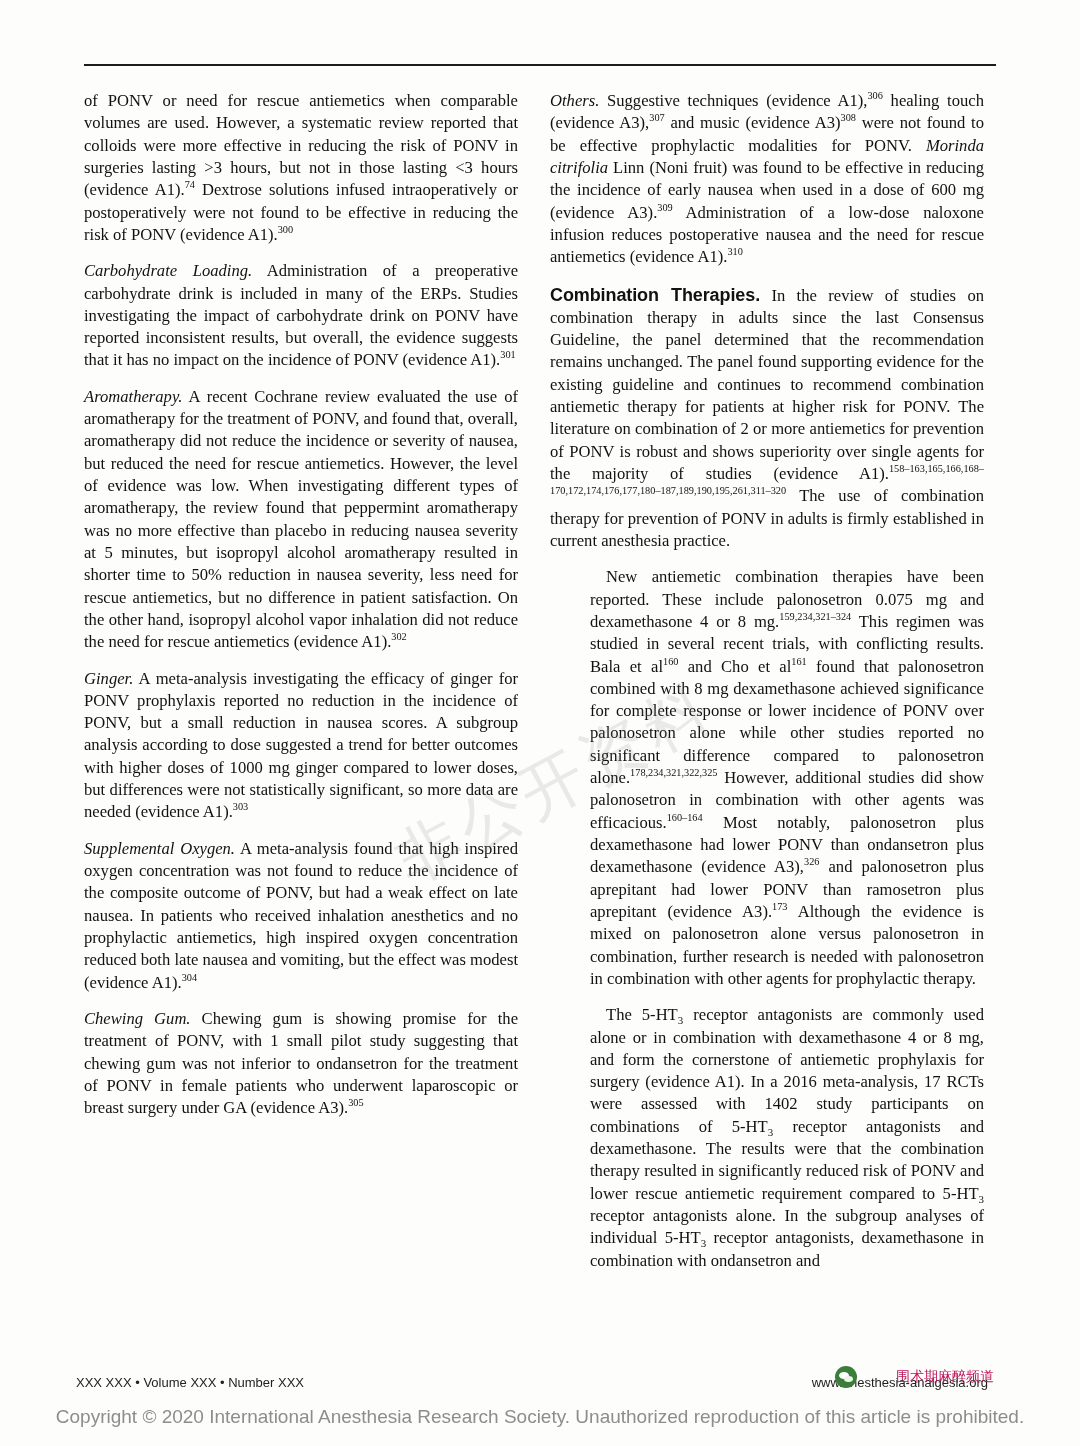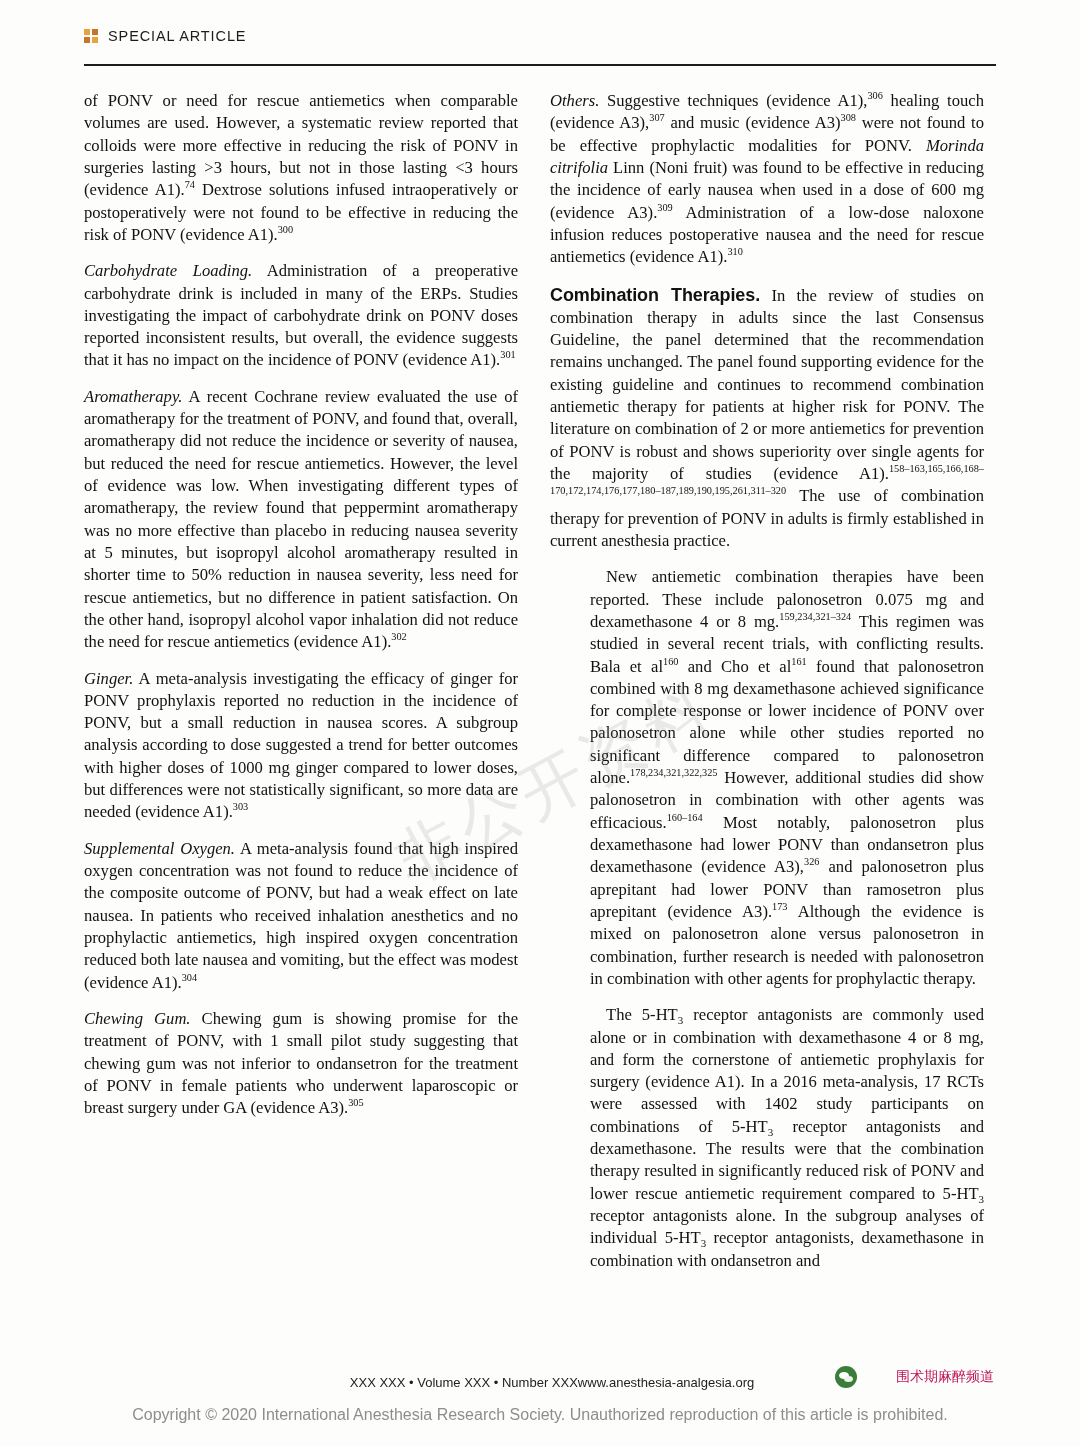--- a/index.html
+++ b/index.html
@@ -109,38 +109,38 @@
   }
   sub {
     font-size: 0.66em;
     vertical-align: sub;
     line-height: 0;
   }
 
   
   .footer {
     position: absolute;
-    left: 96px;
+    left: 76px;
     top: 1375px;
     width: 912px;
     display: flex;
-    justify-content: center;
+    justify-content: space-between;
     font-family: "Liberation Sans", sans-serif;
     font-size: 13px;
     color: #222;
   }
   .footer-right { text-align: right; }
   .copyright {
     position: absolute;
     left: 0;
     top: 1406px;
     width: 1080px;
     text-align: center;
     font-family: "Liberation Sans", sans-serif;
-    font-size: 16px;
+    font-size: 19px;
     color: #8d8d8d;
   }
 
   
   .watermark {
     position: absolute;
     left: 380px;
     top: 740px;
     font-family: "Liberation Sans", sans-serif;
     font-size: 64px;
@@ -188,40 +188,29 @@
     font-size: 14px;
     color: #be185d;
     margin-left: 33px;
   }
 </style>
 </head>
 <body>
 
 <div class="page">
 
-  <div class="header">
-    <div class="header-inner">
-      <span class="header-mark">
-        <i></i>
-          <i></i>
-          <i></i>
-          <i></i>
-      </span>
-      <span class="header-title">SPECIAL ARTICLE</span>
-    </div>
-  </div>
   <div class="header-rule"></div>
 
   <div class="cols">
 
     <div class="col">
 
       <p><span>of PONV or need for rescue antiemetics when comparable volumes are used. However, a systematic review reported that colloids were more effective in reducing the risk of PONV in surgeries lasting &gt;3 hours, but not in those lasting &lt;3 hours (evidence A1).</span><sup>74</sup><span> Dextrose solutions infused intraoperatively or postoperatively were not found to be effective in reducing the risk of PONV (evidence A1).</span><sup>300</sup></p>
 
-      <p><span class="runin-italic">Carbohydrate Loading.</span><span> Administration of a preoperative carbohydrate drink is included in many of the ERPs. Studies investigating the impact of carbohydrate drink on PONV doses reported inconsistent results, but overall, the evidence suggests that it has no impact on the incidence of PONV (evidence A1).</span><sup>301</sup></p>
+      <p><span class="runin-italic">Carbohydrate Loading.</span><span> Administration of a preoperative carbohydrate drink is included in many of the ERPs. Studies investigating the impact of carbohydrate drink on PONV have reported inconsistent results, but overall, the evidence suggests that it has no impact on the incidence of PONV (evidence A1).</span><sup>301</sup></p>
 
       <p><span class="runin-italic">Aromatherapy.</span><span> A recent Cochrane review evaluated the use of aromatherapy for the treatment of PONV, and found that, overall, aromatherapy did not reduce the incidence or severity of nausea, but reduced the need for rescue antiemetics. However, the level of evidence was low. When investigating different types of aromatherapy, the review found that peppermint aromatherapy was no more effective than placebo in reducing nausea severity at 5 minutes, but isopropyl alcohol aromatherapy resulted in shorter time to 50% reduction in nausea severity, less need for rescue antiemetics, but no difference in patient satisfaction. On the other hand, isopropyl alcohol vapor inhalation did not reduce the need for rescue antiemetics (evidence A1).</span><sup>302</sup></p>
 
       <p><span class="runin-italic">Ginger.</span><span> A meta-analysis investigating the efficacy of ginger for PONV prophylaxis reported no reduction in the incidence of PONV, but a small reduction in nausea scores. A subgroup analysis according to dose suggested a trend for better outcomes with higher doses of 1000 mg ginger compared to lower doses, but differences were not statistically significant, so more data are needed (evidence A1).</span><sup>303</sup></p>
 
       <p><span class="runin-italic">Supplemental Oxygen.</span><span> A meta-analysis found that high inspired oxygen concentration was not found to reduce the incidence of the composite outcome of PONV, but had a weak effect on late nausea. In patients who received inhalation anesthetics and no prophylactic antiemetics, high inspired oxygen concentration reduced both late nausea and vomiting, but the effect was modest (evidence A1).</span><sup>304</sup></p>
 
       <p><span class="runin-italic">Chewing Gum.</span><span> Chewing gum is showing promise for the treatment of PONV, with 1 small pilot study suggesting that chewing gum was not inferior to ondansetron for the treatment of PONV in female patients who underwent laparoscopic or breast surgery under GA (evidence A3).</span><sup>305</sup></p>
 
     </div>

